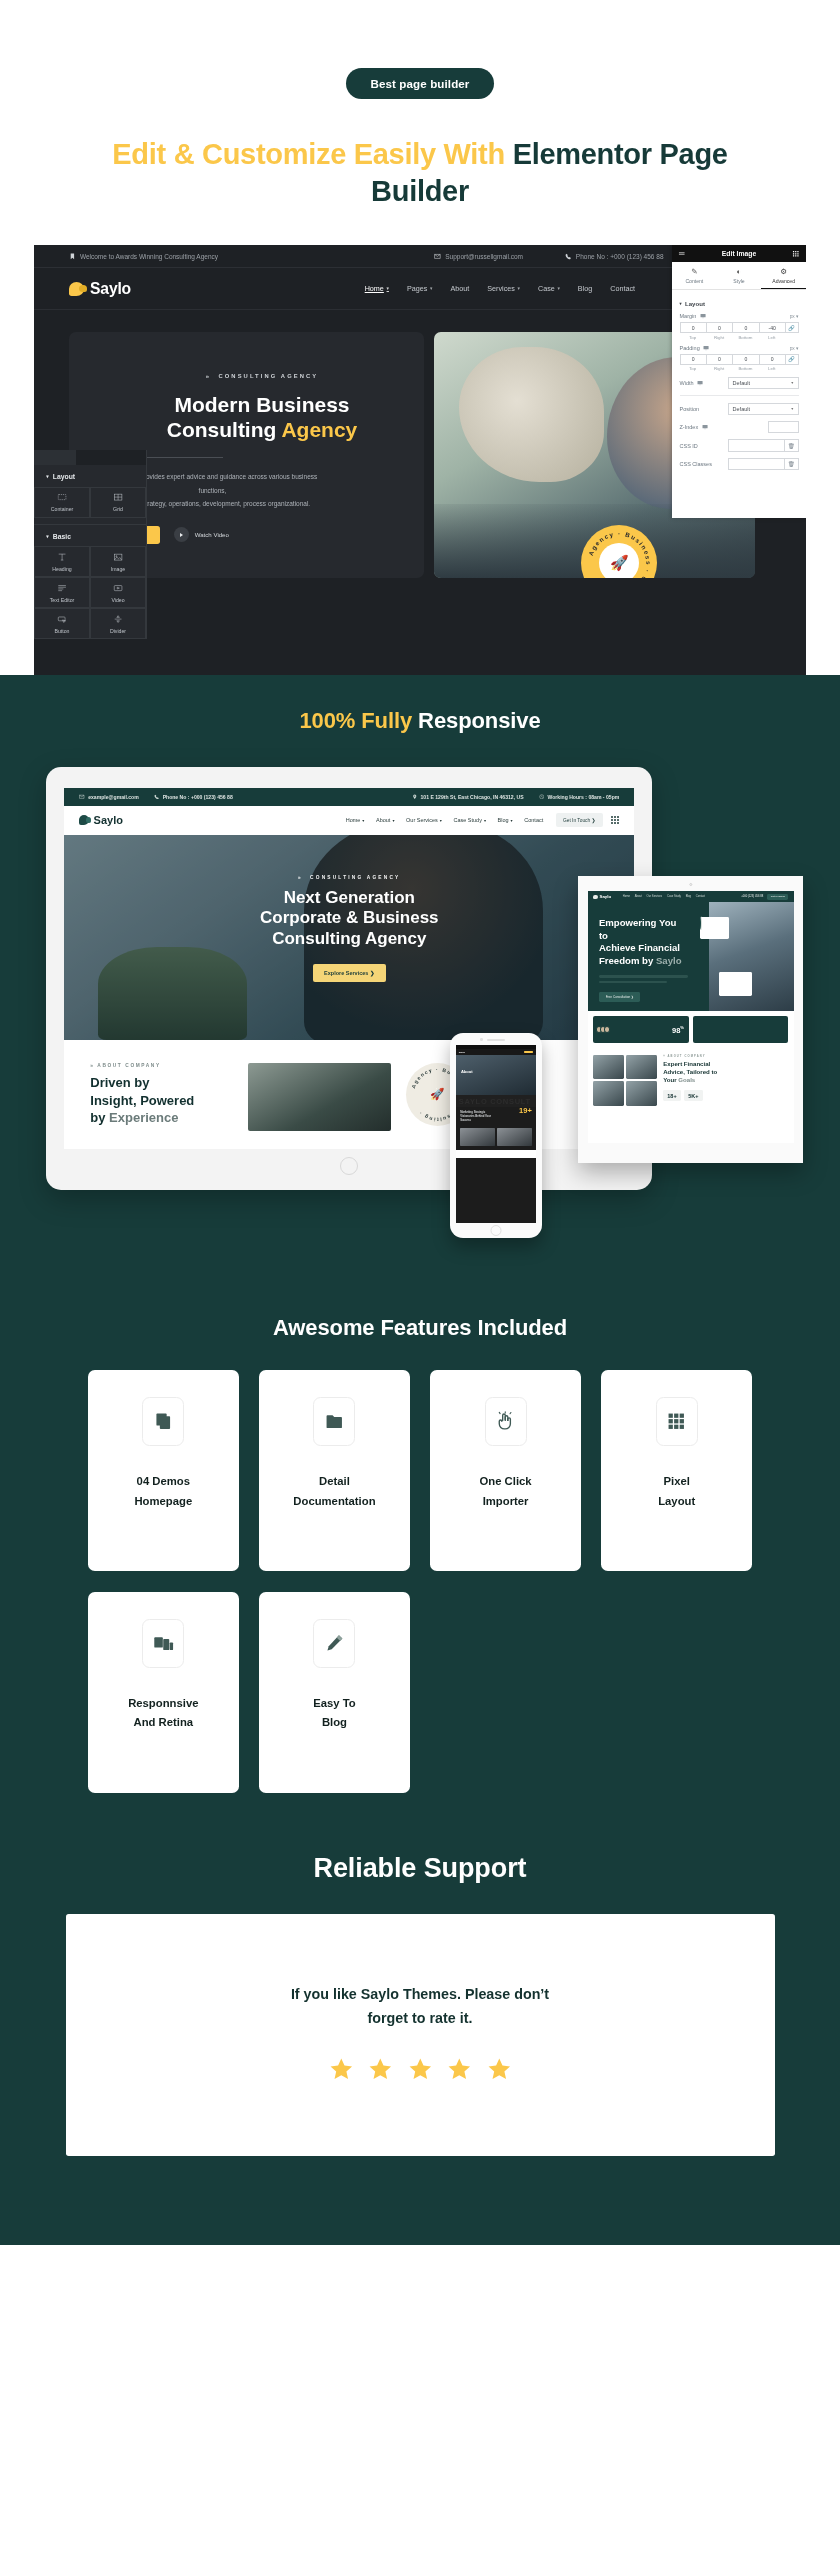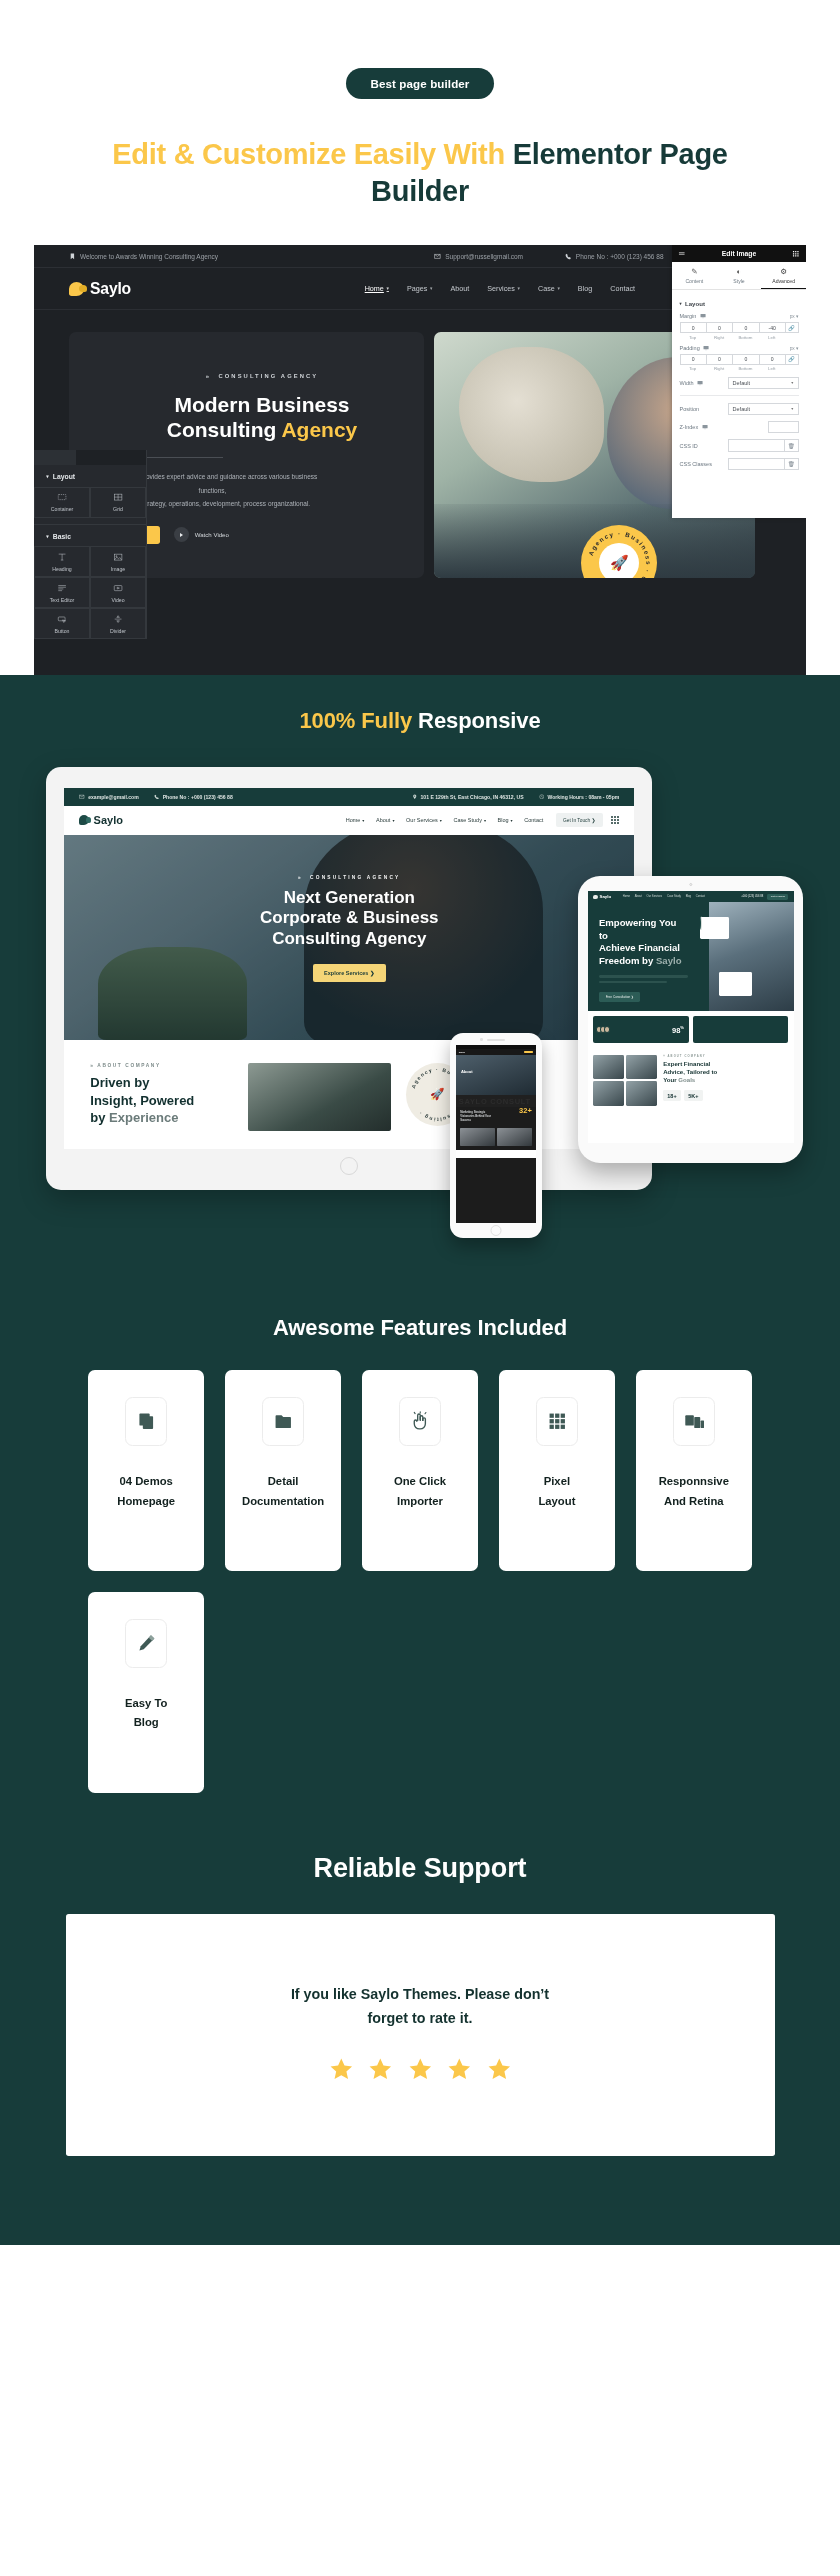--- a/index.html
+++ b/index.html
@@ -187,21 +187,21 @@
   .lp-about .eb{font-size:4.8px;letter-spacing:1.6px;color:#7d8b8a;font-weight:600;}
   .lp-about h4{margin-top:6.8px;font-size:13px;line-height:1.35;font-weight:800;color:#12302f;}
   .lp-about h4 .lt{color:#6b7b7a;font-weight:700;}
   .lp-about .pic{width:143px;height:68px;border-radius:2px;background:linear-gradient(150deg,#8d9a93,#3a4b46 60%,#232e2c);}
   .lp-stamp{width:63px;height:63px;border-radius:50%;background:#efece3;position:relative;display:flex;align-items:center;justify-content:center;font-size:11.6px;}
   .lp-stamp svg{position:absolute;inset:0;}
   .lp-stamp text{font-size:7.4px;font-weight:700;letter-spacing:2px;fill:#2b3b3a;font-family:"Liberation Sans",sans-serif;}
 
   .tablet{
     position:absolute; right:2.7px; top:116px; width:225px; height:287px;
-    background:#fafafa; border-radius:22px; padding:15px 9.6px 20.5px;
+    background:#fafafa; border-radius:0; padding:15px 9.6px 20.5px;
     box-shadow:0 9.6px 23px rgba(0,0,0,.3);
   }
   .tablet .cam{position:absolute;left:50%;top:6.8px;transform:translateX(-50%);width:3.4px;height:3.4px;border:0.7px solid #cfcfcf;border-radius:50%;}
   .tablet .scr{width:100%;height:100%;background:#fff;overflow:hidden;}
   .tb-nav{height:11px;background:#173c3a;display:flex;align-items:center;padding:0 5.5px;gap:4.8px;}
   .tb-nav .lg{font-size:4.4px;font-weight:800;color:#fff;display:flex;gap:2px;align-items:center;}
   .tb-nav .lg .m{width:4.1px;height:4.1px;border-radius:50% 50% 50% 1.4px;background:#e9ece9;}
   .tb-nav .mn{display:flex;gap:4.8px;margin-left:6.8px;}
   .tb-nav .mn b{font-size:2.7px;font-weight:500;color:#cfdad6;}
   .tb-nav .rr{margin-left:auto;display:flex;align-items:center;gap:4.1px;}
@@ -258,21 +258,21 @@
   .ph-sec .big{float:right;color:#fbc74a;font-size:7.5px;font-weight:800;margin-top:-5.5px;}
   .ph-imgs{display:flex;gap:2px;margin-top:4.1px;}
   .ph-imgs i{display:block;flex:1;height:18.4px;background:linear-gradient(150deg,#8c9196,#32383c);border-radius:0.7px;}
   .ph-btn{margin-top:3.4px;width:12.3px;height:3.4px;background:#fbc74a;border-radius:0.7px;}
   .ph-white{background:#fff;padding:4.1px;}
   .ph-white .bx{background:#f2eee8;height:15px;border-radius:1.4px;margin-bottom:2px;}
   .ph-white .bx2{background:#15302f;height:20.5px;border-radius:1.4px;}
 
   
   .h2-features{ margin-top: 50px; }
-  .cards { width:664px; margin: 29px auto 0; display:grid; grid-template-columns:repeat(5,1fr); gap:20.5px; }
+  .cards { width:664px; margin: 29px auto 0; display:grid; grid-template-columns:repeat(4,1fr); gap:20.5px; }
   .card {
     background:#fff; border-radius:6.8px; height:201px;
     display:flex; flex-direction:column; align-items:center; padding-top:27px;
   }
   .card .iconbox{
     width:42px;height:49px;border:0.7px solid #ececec;border-radius:7.5px;
     display:flex;align-items:center;justify-content:center;
   }
   .card .iconbox svg{width:20.5px;height:20.5px;}
   .card .lbl{ margin-top:26px; text-align:center; font-size:11.3px; font-weight:700; color:#12211f; line-height:1.72;}
@@ -808,21 +808,21 @@
           <div class="ph-bar"></div>
           <div class="ph-nav">
             <span class="lg">Saylo</span>
             <span class="bt"></span>
           </div>
           <div class="ph-hero">
             <span class="t">About</span>
           </div>
           <div class="ph-ghost">SAYLO CONSULT</div>
           <div class="ph-sec">
-            <span class="big">32+</span>
+            <span class="big">19+</span>
             <div class="hd">
               <span>Marketing Strategic</span><br>
               <span>Visionaries Behind Your</span><br>
               <span>Success</span>
             </div>
             <span class="ph-imgs">
                 <i></i>
                 <i></i>
               </span>
             <span class="ph-btn"></span>

